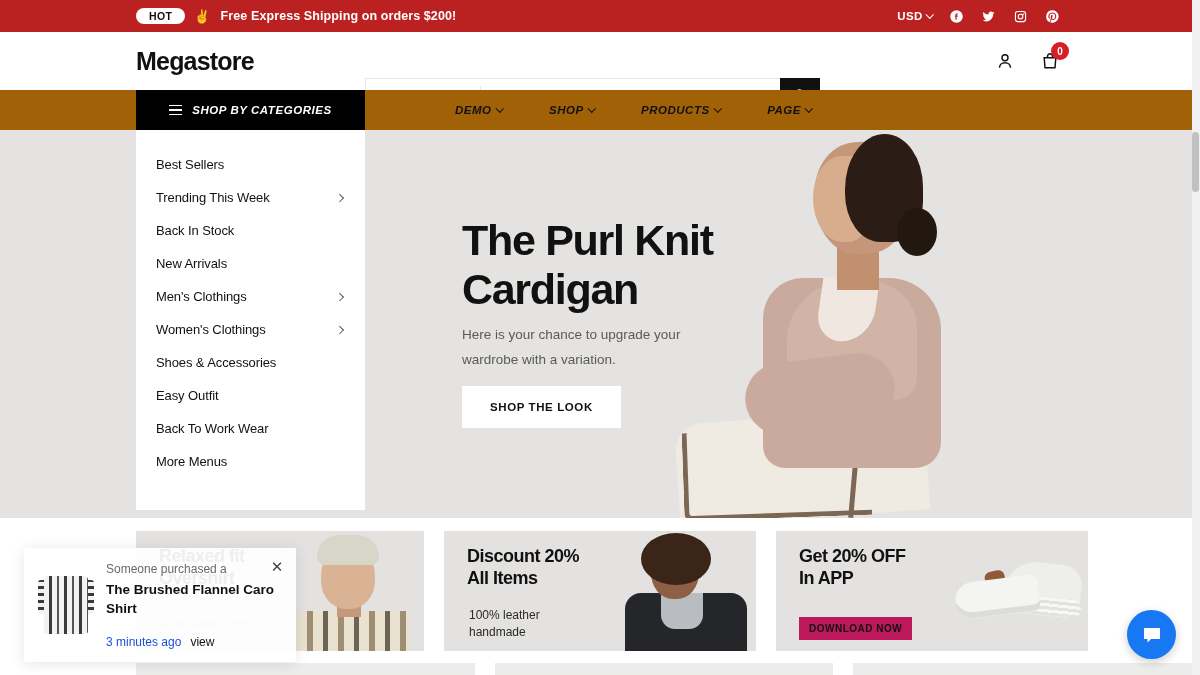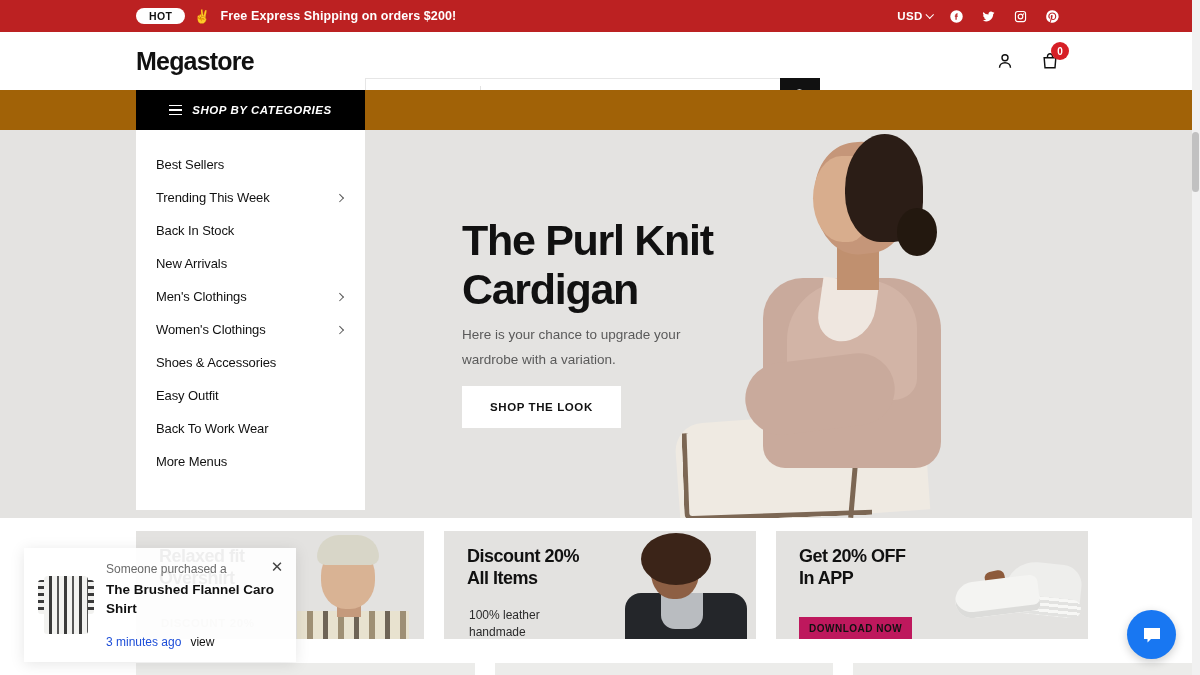--- a/index.html
+++ b/index.html
@@ -158,21 +158,21 @@
     border-right:1.4px solid #555; border-top:1.4px solid #555;
     transform:rotate(45deg); margin-right:2px;
   }
 
   
   .cards {
     position:absolute; left:136px; top:531px; width:1056px; height:120px;
     display:flex; gap:20px;
   }
   .card {
-    width:288px; height:108px; background:#e3e2e0; position:relative;
+    width:288px; height:120px; background:#e3e2e0; position:relative;
     overflow:hidden; cursor:pointer; flex:none;
   }
   .card.wide { width:312px; }
   .card-title {
     position:absolute; left:23px; top:14px; font-size:18px; font-weight:bold;
     line-height:1.24; letter-spacing:-.5px; color:#111; z-index:2;
   }
   .card-sub {
     position:absolute; left:25px; top:76px; font-size:12px; line-height:1.4;
     color:#2b2b2b; z-index:2;
@@ -337,20 +337,38 @@
 
 <div class="navbar">
   <div class="catbtn">
     <span class="burger">
         <i></i>
         <i></i>
         <i></i>
       </span>
     <span>SHOP BY CATEGORIES</span>
   </div>
+  <div class="mainmenu">
+    <div class="menuitem">
+      <span>DEMO</span>
+      <i class="chev chev-sm"></i>
+    </div>
+    <div class="menuitem">
+      <span>SHOP</span>
+      <i class="chev chev-sm"></i>
+    </div>
+    <div class="menuitem">
+      <span>PRODUCTS</span>
+      <i class="chev chev-sm"></i>
+    </div>
+    <div class="menuitem">
+      <span>PAGE</span>
+      <i class="chev chev-sm"></i>
+    </div>
+  </div>
 </div>
 
 <div class="heroband">
   <div class="heroinner">
     <div class="hero-title">
       <div>The Purl Knit</div>
       <div>Cardigan</div>
     </div>
     <div class="hero-sub">
       <div>Here is your chance to upgrade your</div>

